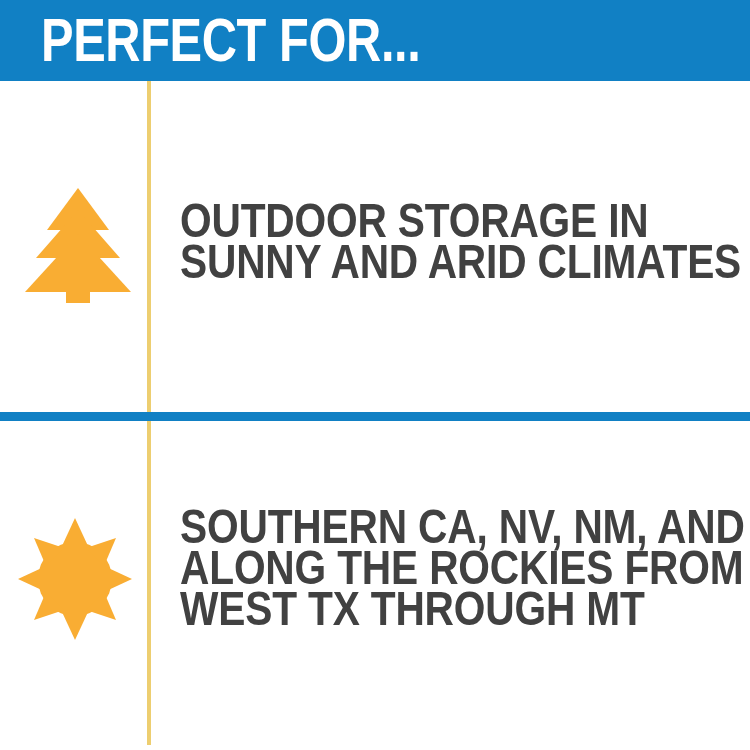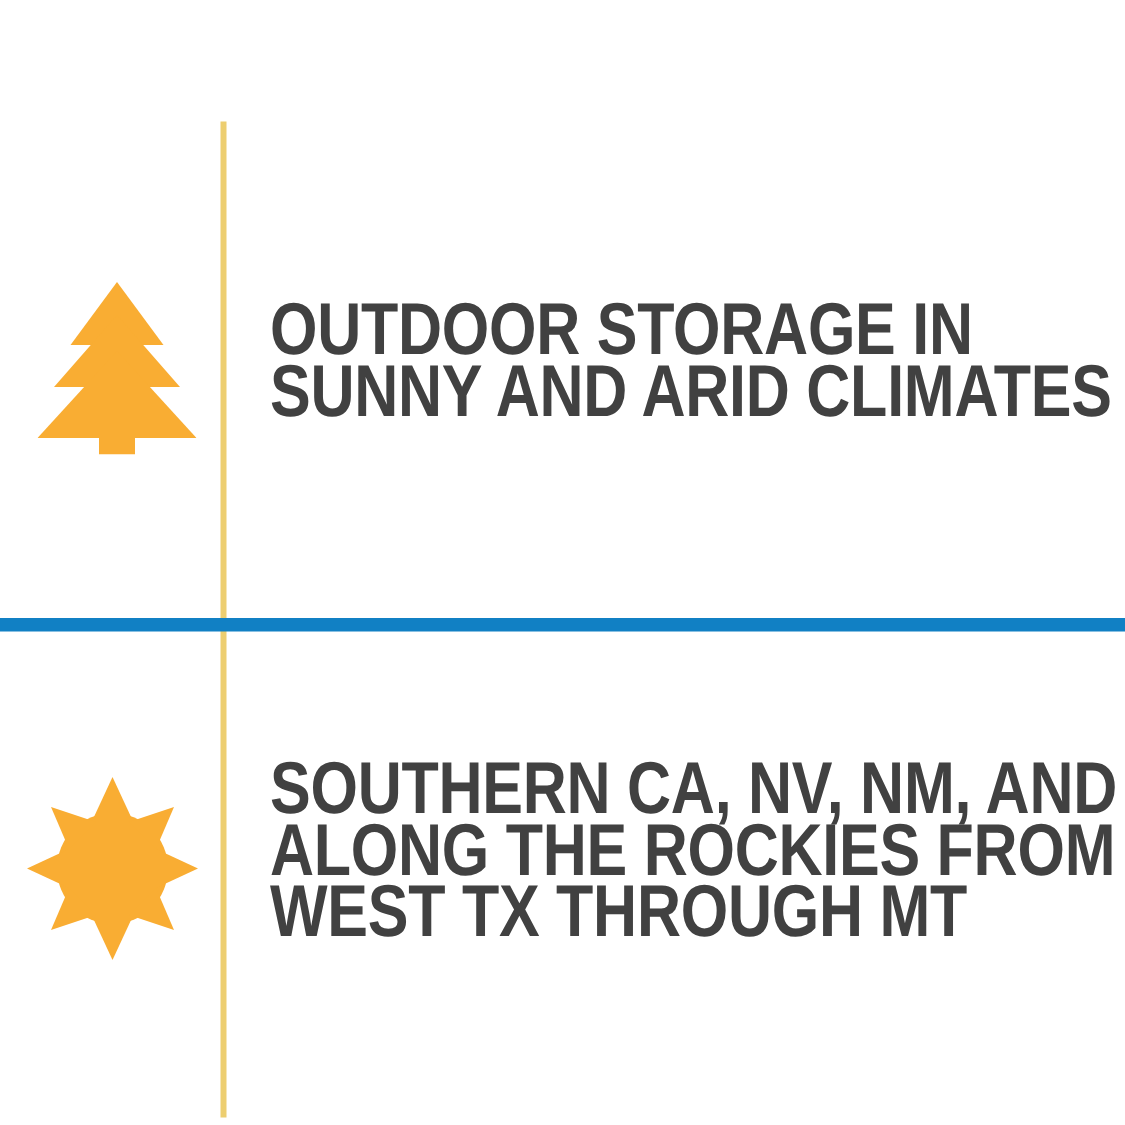--- a/index.html
+++ b/index.html
@@ -114,20 +114,23 @@
     position: absolute;
     left: 18px;
     top: 97px;
   }
 </style>
 </head>
 <body>
 
 <div class="page">
 
+  <div class="header-bar">
+    <div class="header-title">PERFECT FOR...</div>
+  </div>
 
   <div class="vrule"></div>
   <div class="hrule"></div>
 
   <div class="row" id="row-outdoor">
     <div class="icon-cell">
       <svg class="tree-icon" width="106" height="115" viewBox="0 0 106 115">
         <g fill="#f9ad33">
           <polygon points="53,0 84,42 22,42"></polygon>
           <polygon points="53,22 95,70 11,70"></polygon>

